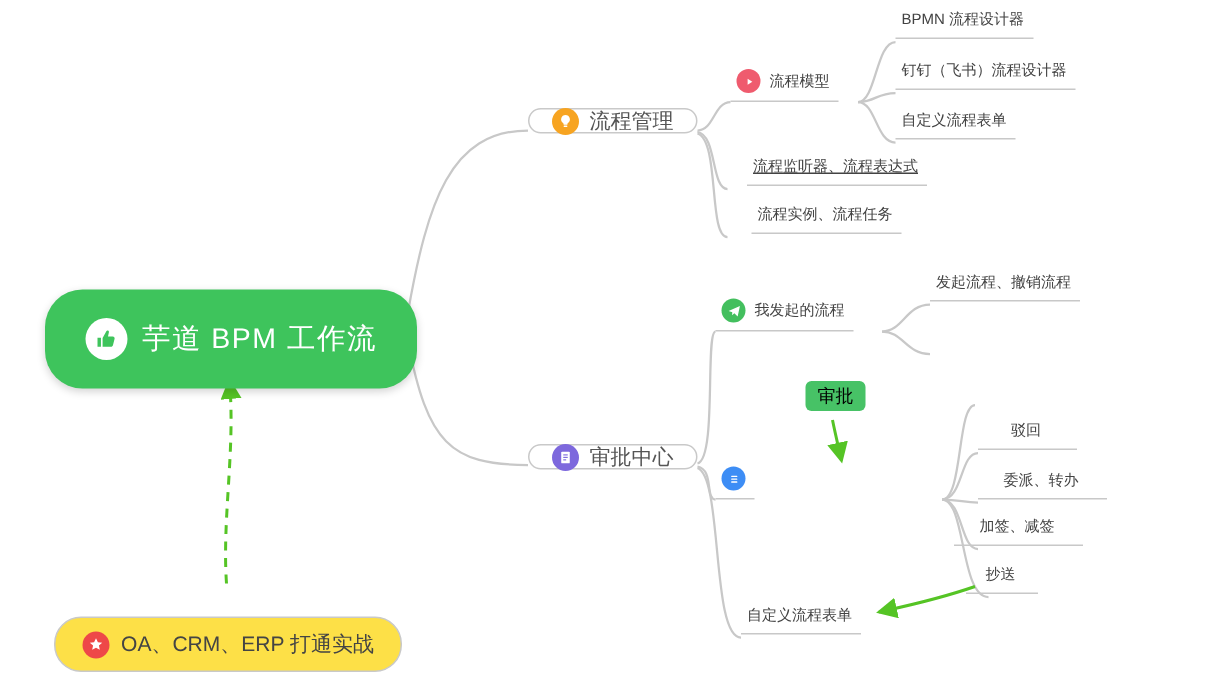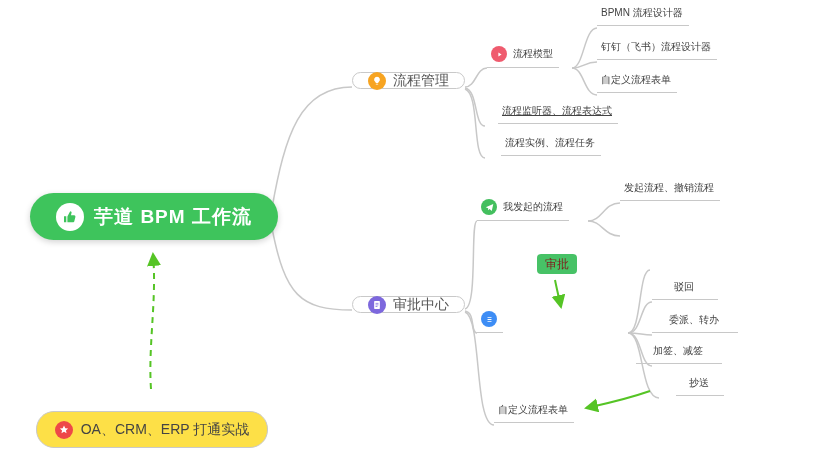--- a/index.html
+++ b/index.html
@@ -6,22 +6,22 @@
   html,body { background:#fff; }
   body { font-family:"Liberation Sans","DejaVu Sans",sans-serif; }
   .canvas { position:relative; width:814px; height:453px; background:#fff; overflow:hidden; }
   svg.connectors { position:absolute; left:0; top:0; width:814px; height:453px; }
   .edge { fill:none; stroke:var(--line_gray,#c8c8c8); stroke-width:1.5; }
   .garrow { fill:none; stroke:var(--arrow_green,#55c425); stroke-width:2; }
   .garrow.dashed { stroke-dasharray:6 5; }
   .ah { fill:var(--arrow_green,#55c425); }
 
   .node { position:absolute; display:flex; align-items:center; justify-content:center; white-space:nowrap; }
-  .root-node { left:30px; top:193px; width:248px; height:47px; border-radius:25px;
-    background:var(--root_bg,#3ec45c); color:#fff; font-size:19px; font-weight:bold;
+  .root-node { left:30px; top:193px; width:248px; height:66px; border-radius:25px;
+    background:var(--root_bg,#3ec45c); color:#fff; font-size:19px; font-weight:normal;
     letter-spacing:1px; gap:10px; box-shadow:0 2px 6px rgba(0,0,0,.18); }
   .branch-node { background:#fff; border:1px solid #c9c9c9; border-radius:15px;
     width:113px; height:17px; gap:7px; font-size:14px; color:#555; }
   .branch-process { left:352px; top:72px; }
   .branch-approval { left:352px; top:296px; }
   .practice-node { left:36px; top:391px; width:232px; height:37px; border-radius:18px;
     background:#fde047; border:1px solid #c9c9c9; gap:8px; font-size:14px; color:#444;margin-top:20px; }
 
   .leaf { position:absolute; display:flex; align-items:center; gap:6px;
     font-size:10px; color:#434343; padding:0 6px 5px 4px;
@@ -34,21 +34,21 @@
   .ic-18 { width:18px; height:18px; }
   .ic-16 { width:16px; height:16px; }
   .bg-orange { background:var(--orange,#f7a421); }
   .bg-purple { background:var(--purple,#7d68dd); }
   .bg-red    { background:var(--model_red,#ef5b6e); }
   .bg-green  { background:var(--leaf_green,#43bf5e); }
   .bg-blue   { background:var(--leaf_blue,#3d8df5); }
   .bg-star   { background:var(--star_red,#ee4848); }
 
   .badge { position:absolute; left:537px; top:254px; background:var(--badge_green,#47c266);
-    color:#7f1d1d; font-size:12px; padding:4px 8px; border-radius:4px; line-height:1; }
+    color:#000000; font-size:12px; padding:4px 8px; border-radius:4px; line-height:1; }
 </style>
 </head>
 <body>
 
 <div class="canvas">
 
   <svg class="connectors" viewBox="0 0 814 453">
     <defs>
       <marker id="ah" markerWidth="9" markerHeight="9" refX="6" refY="3.5" orient="auto">
         <path class="ah" d="M0,0 L7,3.5 L0,7 z"></path>
@@ -171,21 +171,21 @@
 
   <div class="leaf center" style="left:652px;top:313px;min-width:86px;">
     <span>委派、转办</span>
   </div>
   <div class="leaf center" style="left:652px;top:280px;min-width:66px;">
     <span>驳回</span>
   </div>
   <div class="leaf center" style="left:636px;top:344px;min-width:86px;">
     <span>加签、减签</span>
   </div>
-  <div class="leaf center" style="left:676px;top:376px;min-width:48px;">
+  <div class="leaf center" style="left:644px;top:376px;min-width:48px;">
     <span>抄送</span>
   </div>
 
   <div class="leaf" style="left:494px;top:403px;">
     <span>自定义流程表单</span>
   </div>
 
 </div>
 
 </body></html>

